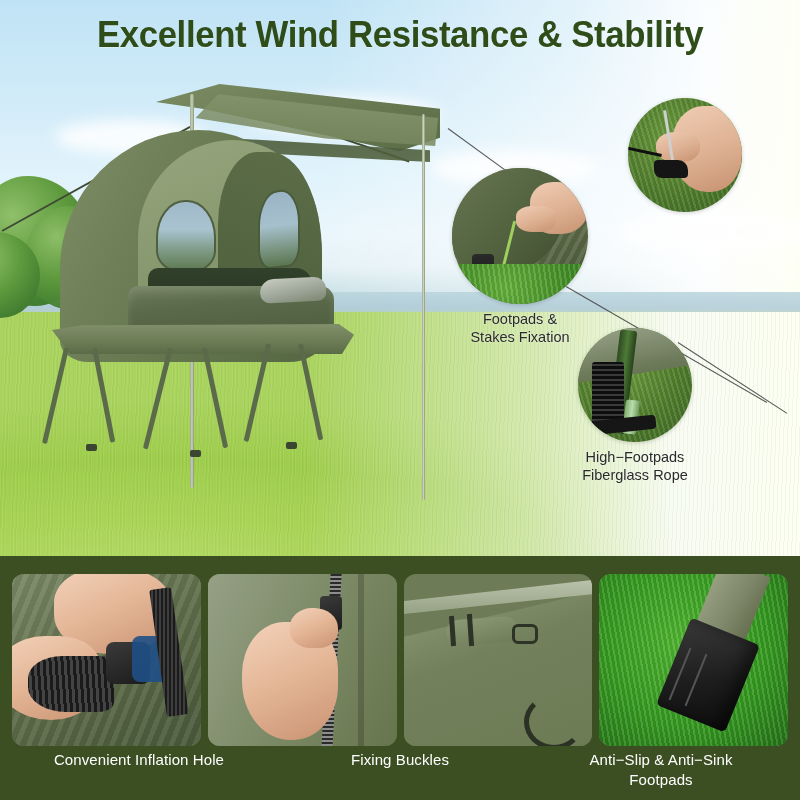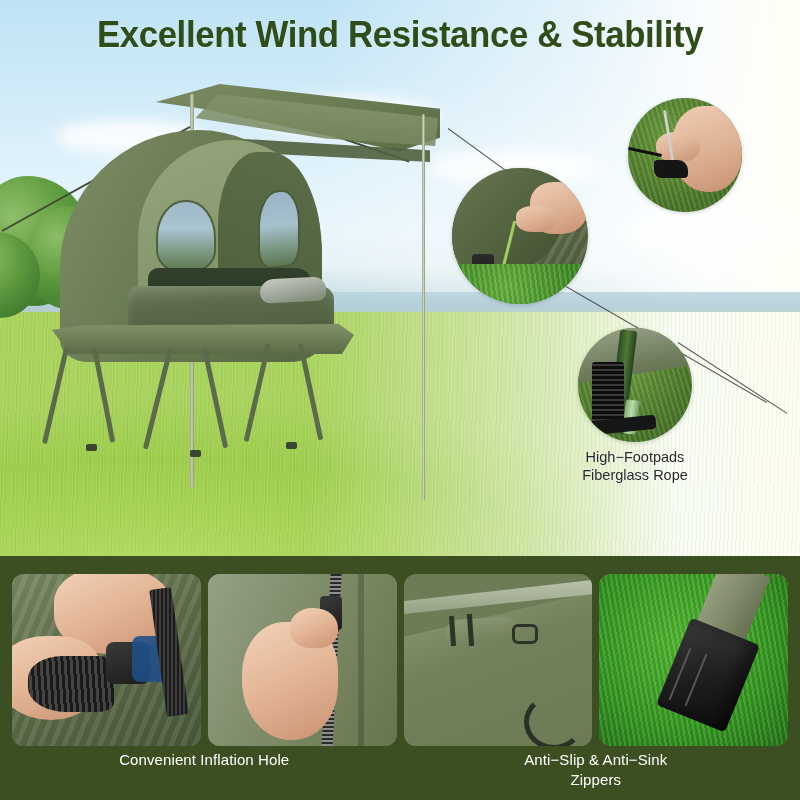--- a/index.html
+++ b/index.html
@@ -282,20 +282,24 @@
                     border-radius:0 0 60% 40%;"></div>
         <div class="skin" style="left:78px; top:14px; width:58px; height:52px; border-radius:40% 52% 46% 40%;"></div>
         <div class="skin" style="left:64px; top:38px; width:40px; height:26px; border-radius:40%;"></div>
         <div style="position:absolute; left:52px; top:52px; width:3px; height:76px;
                     background:#9fcf5f; transform:rotate(14deg);"></div>
         <div style="position:absolute; left:20px; top:86px; width:22px; height:38px;
                     background:linear-gradient(180deg,#2b2b2b,#111); border-radius:4px;"></div>
         <div style="position:absolute; left:0; bottom:0; width:136px; height:40px;
                     background:repeating-linear-gradient(82deg, rgba(255,255,255,.12) 0 2px, rgba(0,0,0,.07) 2px 5px),
                                radial-gradient(circle at 40% 60%, #63b03a 0%, #3f8a24 80%);"></div>
+      </div>
+      <div class="cap" style="top:142px;">
+        <div>Footpads &amp;</div>
+        <div>Stakes Fixation</div>
       </div>
     </div>
 
     <div class="callout" style="left:628px; top:98px;">
       <div class="circ" style="width:114px; height:114px;">
         <div class="photoGrass"></div>
         <div class="skin" style="left:44px; top:8px; width:70px; height:86px; border-radius:44% 40% 44% 50%;"></div>
         <div class="skin" style="left:28px; top:34px; width:44px; height:30px; border-radius:44%;"></div>
         <div style="position:absolute; left:40px; top:12px; width:3px; height:62px;
                     background:#cfcfcf; transform:rotate(-9deg);"></div>
@@ -400,18 +404,21 @@
         <div style="position:absolute; left:96px; top:78px; width:2px; height:56px;
                     background:#555; transform:rotate(22deg);"></div>
       </div>
     </div>
 
     <div class="caption-row">
       <div class="caption">
         <div>Convenient Inflation Hole</div>
       </div>
       <div class="caption">
+        <div>Fixing Buckles</div>
+      </div>
+      <div class="caption">
         <div>Anti−Slip &amp; Anti−Sink</div>
-        <div>Zippers</div>
+        <div>Footpads</div>
       </div>
     </div>
   </div>
 </div>
 
 </body></html>

